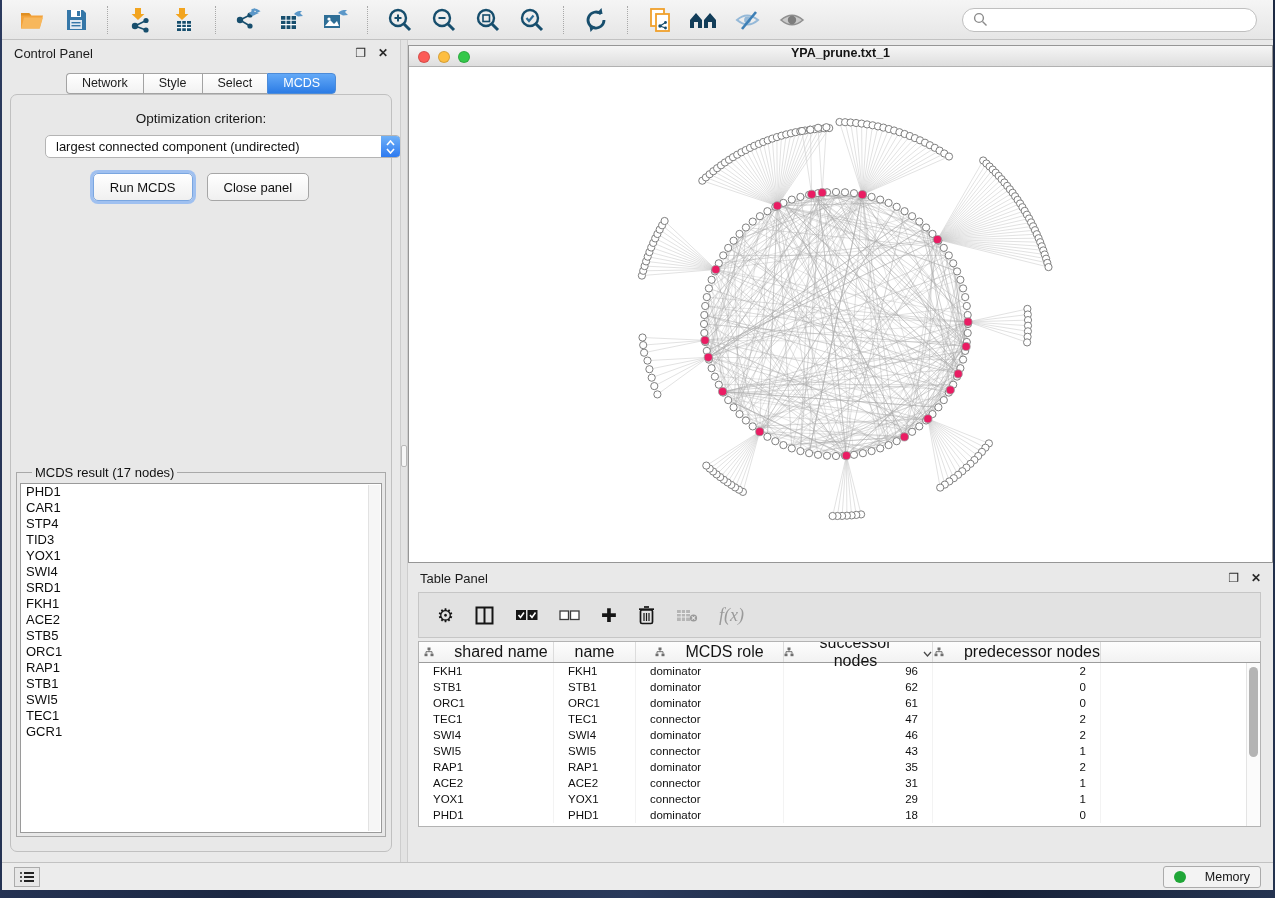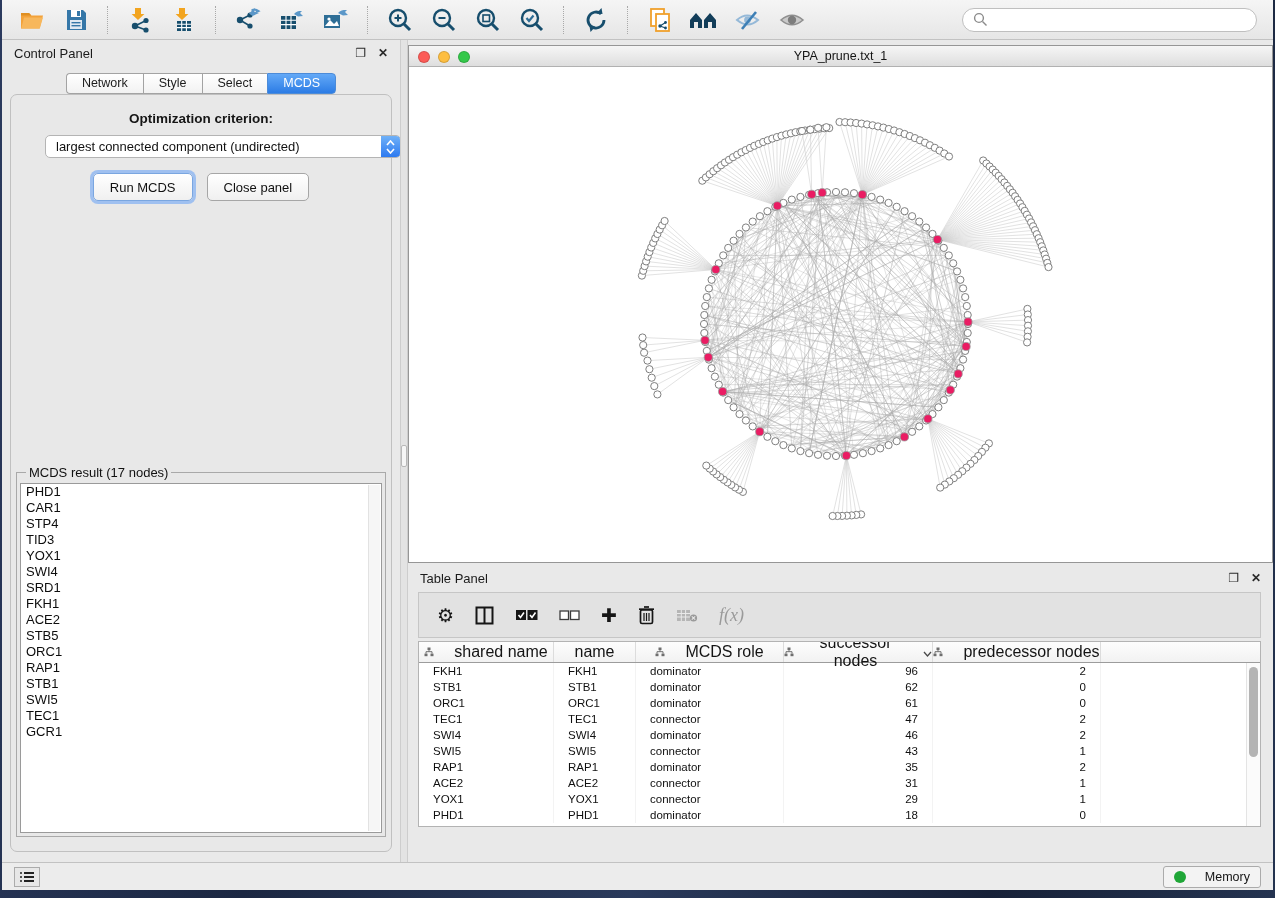--- a/index.html
+++ b/index.html
@@ -30,48 +30,48 @@
 
   .cp-tabs { position:absolute; top:33px; left:0; right:0; height:21px; display:flex; justify-content:center; z-index:2; }
   .cp-tab, .tp-tab { font:12.5px "Liberation Sans",sans-serif; color:#1c1c1c; background:linear-gradient(#ffffff,#f2f2f2);
     border:1px solid #a3a3a3; border-right:none; padding:2px 15px 3px; cursor:default; }
   .cp-tab:first-child, .tp-tab:first-child { border-radius:4px 0 0 4px; }
   .cp-tab:last-child, .tp-tab:last-child { border-right:1px solid #a3a3a3; border-radius:0 4px 4px 0; }
   .cp-tab.active, .tp-tab.active { background:linear-gradient(#63a9f7,#2c7ce5); color:#fff; border-color:#4c8bd8; }
 
   .cp-inner { position:absolute; top:54px; left:8px; right:8px; bottom:10px; background:#e8e8e8;
     border:1px solid #c0c0c0; border-radius:7px; }
-  .crit-label { position:absolute; top:16px; left:0; right:0; text-align:center; font-size:13.5px; color:#161616;font-weight:bold; }
+  .crit-label { position:absolute; top:16px; left:0; right:0; text-align:center; font-size:13.5px; color:#161616; }
   .select { position:absolute; top:40px; left:34px; width:356px; height:23px; background:#fff; border:1px solid #b4b4b4;
     border-radius:5px; display:flex; align-items:center; }
   .select .val { flex:1; font-size:13px; color:#111; padding-left:10px; white-space:nowrap; }
   .select .stepper { width:19px; height:21px; margin:0; border-radius:0 4px 4px 0; background:linear-gradient(#6fb1f8,#2d7af0);
     display:flex; flex-direction:column; align-items:center; justify-content:center; gap:2px; }
   .btn-row { position:absolute; top:78px; left:0; right:0; display:flex; justify-content:center; gap:14px; }
   .btn { font:13px "Liberation Sans",sans-serif; color:#111; background:linear-gradient(#ffffff,#f0f0f0);
     border:1px solid #a6a6a6; border-radius:5px; height:28px; padding:0 16px; }
   .btn.focused { box-shadow:0 0 0 3px rgba(110,165,245,.6); border-color:#7aa6e0; }
 
   .result-box { position:absolute; top:370px; left:5px; right:5px; bottom:14px; border:1px solid #a9a9a9; margin:0;
     padding:3px; }
-  .result-box legend { font-size:13px; color:#111; padding:0 3px; margin-left:6px; }
+  .result-box legend { font-size:13px; color:#111; padding:0 3px; margin-left:12px; }
   .listbox { position:relative; width:100%; height:100%; background:#fff; border:1px solid #9a9a9a; overflow:hidden; }
   .list-item { font-size:13px; color:#0d0d0d; line-height:16px; padding-left:5px; }
   .list-scroll { position:absolute; top:1px; right:1px; bottom:1px; width:12px; background:#f6f6f6; border-left:1px solid #e2e2e2; }
 
   .vsplit { width:8px; background:#e3e3e3; border-left:1px solid #cdcdcd; border-right:1px solid #cdcdcd; position:relative; }
   .vsplit .handle { position:absolute; top:405px; left:0px; width:6px; height:22px; background:#f6f6f6;
     border:1px solid #b8b8b8; border-radius:2px; }
 
   
   .right { flex:1; position:relative; background:#e9e9e9; }
   .net-window { position:absolute; top:5px; left:0; right:0; height:518px; background:#fff; border:1px solid #969696; }
   .net-title { height:21px; background:linear-gradient(#f6f6f6,#dedede); border-bottom:1px solid #b1b1b1;
-    display:flex; align-items:center; justify-content:center; position:relative;
-    font-size:12.5px; font-weight:400; color:#141414; }
+    display:flex; justify-content:center; position:relative;
+    font-size:12.5px; font-weight:700; color:#141414; }
   .lights { position:absolute; left:9px; top:5px; display:flex; gap:8px; }
   .light { width:12px; height:12px; border-radius:50%; }
   .net-canvas { position:absolute; top:22px; left:0; right:0; bottom:0; background:#fff; }
   .net-canvas svg { display:block; }
 
   
   .table-panel { position:absolute; top:525px; left:0; right:0; bottom:0; background:#e9e9e9; }
   .tp-head { position:absolute; top:2px; left:0; right:0; height:22px; display:flex; align-items:center; padding:0 12px;
     font-size:13px; color:#1b1b1b; }
   .tp-toolbar { position:absolute; top:27px; left:10px; right:12px; height:46px; background:#e2e2e2;
@@ -81,21 +81,21 @@
   .ti.fx { font-family:"Liberation Serif",serif; font-style:italic; font-size:18px; color:#9a9a9a; }
 
   .tbl { position:absolute; top:76px; left:10px; right:12px; height:186px; background:#fff; border:1px solid #b3b3b3; overflow:hidden; }
   .thead { display:flex; height:21px; background:linear-gradient(#fdfdfd,#f2f2f2); border-bottom:1px solid #9c9c9c; }
   .th { display:flex; align-items:center; justify-content:center; gap:20px; font-size:16px; color:#141414;
     border-right:1px solid #dcdcdc; height:100%; }
   .trow { display:flex; height:16px; }
   .td { font-size:11.5px; color:#101010; line-height:16px; border-right:1px solid #f3f3f3; white-space:nowrap; overflow:hidden; }
   .td.l { padding-left:14px; text-align:left; }
   .td.r { padding-right:14px; text-align:right; }
-  .c0{width:135px;} .c1{width:82px;} .c2{width:148px;} .c3{width:149px;text-align:center;} .c4{width:168px;} .c5{flex:1; border-right:none;}
+  .c0{width:135px;} .c1{width:82px;} .c2{width:148px;} .c3{width:149px;text-align:center;} .c4{width:168px;justify-content:flex-end;} .c5{flex:1; border-right:none;}
   .tscroll { position:absolute; top:21px; right:0; bottom:0; width:14px; background:#fbfbfb; border-left:1px solid #e4e4e4; }
   .tthumb { position:absolute; top:4px; left:2px; width:9px; height:90px; background:#b4b4b4; border-radius:5px; }
 
   .tp-tabs { position:absolute; top:270px; left:0; right:0; display:flex; justify-content:center; }
   .tp-tab { padding:2px 16px 3px; }
 
   
   .status-bar { position:absolute; left:0; right:0; bottom:0; height:28px; background:#ececec; border-top:1px solid #c2c2c2; }
   .list-btn { position:absolute; left:12px; top:4px; width:26px; height:20px; background:#e7e7e7; border:1px solid #ababab;
     display:flex; align-items:center; justify-content:center; padding:0; }

